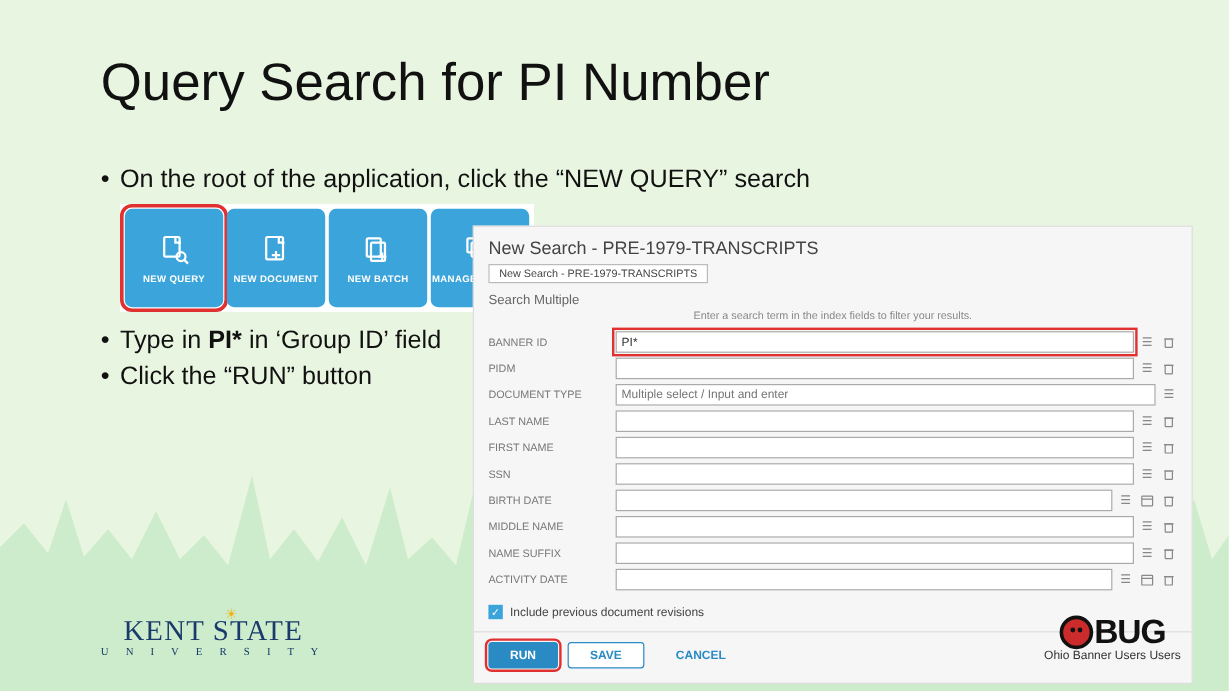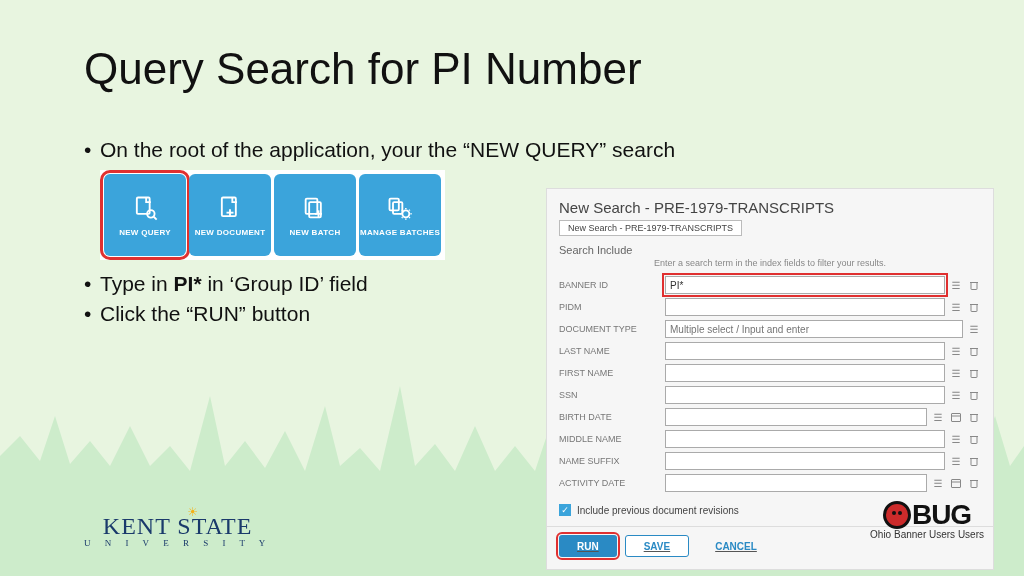--- a/index.html
+++ b/index.html
@@ -59,21 +59,21 @@
     align-items: center;
     justify-content: center;
     gap: 6px;
   }
   .tile.hl { outline: 3px solid #e03030; outline-offset: 1px; }
   .tile-icon { width: 28px; height: 28px; }
   .tile-label { color: #fff; font-size: 8px; font-weight: 700; letter-spacing: .3px; text-align: center; }
   .panel {
     position: absolute;
     top: 188px; right: 30px;
-    width: 448px;
+    width: 600px;
     background: #f6f6f6;
     border: 1px solid #ddd;
     padding: 10px 12px 12px 12px;
     font-size: 11px;
     color: #555;
   }
   .panel-title { font-size: 15px; color: #444; font-weight: 400; margin-bottom: 4px; }
   .panel-tab {
     display: inline-block;
     border: 1px solid #bbb;
@@ -110,21 +110,21 @@
   .chk {
     width: 12px; height: 12px;
     background: #3ba4db;
     display: inline-flex;
     align-items: center;
     justify-content: center;
     color: #fff;
     font-size: 9px;
   }
   .divider { height: 1px; background: #ddd; margin: 10px -12px 8px -12px; }
-  .btn-row { display: flex; align-items: flex-start; gap: 8px; text-decoration: underline; }
+  .btn-row { display: flex; align-items: flex-start; gap: 8px; }
   .btn {
     height: 22px;
     padding: 0 18px;
     border-radius: 3px;
     font-size: 10px;
     font-weight: 700;
     display: inline-flex;
     align-items: center;
     justify-content: center;
     cursor: pointer;
@@ -135,21 +135,21 @@
   .kent {
     position: absolute;
     left: 84px; bottom: 28px;
     display: flex; flex-direction: column; align-items: center;
   }
   .kent-sun { color: #f3b21b; font-size: 12px; margin-bottom: -6px; margin-left: 30px; }
   .kent-main { font-family: "Times New Roman", serif; color: #1a3a6b; font-size: 24px; letter-spacing: 1px; }
   .kent-sub { font-family: "Times New Roman", serif; color: #1a3a6b; font-size: 9px; letter-spacing: 6px; margin-top: -2px; }
   .obug {
     position: absolute;
-    right: 40px; bottom: 36px;
+    right: 40px; bottom: 24px;
     display: flex; flex-direction: column; align-items: center;
   }
   .obug-main { display: flex; align-items: center; }
   .obug-o {
     width: 28px; height: 28px;
     border: 3px solid #111;
     border-radius: 50%;
     display: inline-flex;
     align-items: center;
     justify-content: center;
@@ -173,21 +173,21 @@
 <body>
 
 <svg class="grass" viewBox="0 0 1024 190" preserveAspectRatio="none">
   <path fill="#cdeccb" d="M0,190 L0,70 L20,50 L40,75 L55,30 L70,78 L90,55 L110,80 L130,40 L150,80 L170,60 L190,85 L210,10 L225,80 L245,55 L265,82 L285,45 L305,85 L325,20 L340,80 L360,62 L380,85 L400,0 L415,80 L435,58 L455,85 L475,40 L495,85 L515,60 L535,85 L555,25 L575,85 L595,60 L615,85 L635,40 L655,85 L675,60 L695,85 L715,20 L735,85 L755,60 L775,85 L795,40 L815,85 L835,20 L855,85 L875,50 L895,85 L915,40 L935,85 L955,55 L975,85 L995,30 L1010,80 L1024,60 L1024,190 Z"></path>
 </svg>
 
 <h1 class="slide-title">Query Search for PI Number</h1>
 
 <div class="bullets">
   <div class="bullet b1">
-    <span>On the root of the application, your the “</span><span>NEW QUERY</span><span>” search</span>
+    <span>On the root of the application, click the “</span><span>NEW QUERY</span><span>” search</span>
   </div>
 
   <div class="tile-row">
     <div class="tile hl">
       <svg class="tile-icon" viewBox="0 0 24 24">
           <rect x="5" y="3" width="11" height="14" rx="1" fill="none" stroke="#fff" stroke-width="1.6"></rect>
           <path d="M13 3v4h4" fill="none" stroke="#fff" stroke-width="1.6"></path>
           <circle cx="17" cy="17" r="3.2" fill="none" stroke="#fff" stroke-width="1.6"></circle>
           <line x1="19.5" y1="19.5" x2="22" y2="22" stroke="#fff" stroke-width="1.6"></line>
         </svg>
@@ -224,21 +224,21 @@
 
   <div class="bullet">
     <span>Type in </span><b>PI*</b><span> in ‘Group ID’ field</span>
   </div>
   <div class="bullet">Click the “RUN” button</div>
 </div>
 
 <div class="panel">
   <div class="panel-title">New Search - PRE-1979-TRANSCRIPTS</div>
   <div class="panel-tab">New Search - PRE-1979-TRANSCRIPTS</div>
-  <div class="sc">Search Include</div>
+  <div class="sc">Search Multiple</div>
   <div class="sc2">Enter a search term in the index fields to filter your results.</div>
   <div id="rows-container">
       <div class="row">
         <div class="row-label">BANNER ID</div>
         <input class="row-input hl" value="PI*" style="">
         <span class="mini-icon">☰</span>
         <span class="mini-icon">
           <svg width="12" height="12" viewBox="0 0 24 24">
             <rect x="6" y="7" width="12" height="14" rx="1" fill="none" stroke="#888" stroke-width="2"></rect>
             <line x1="4" y1="7" x2="20" y2="7" stroke="#888" stroke-width="2"></line>

